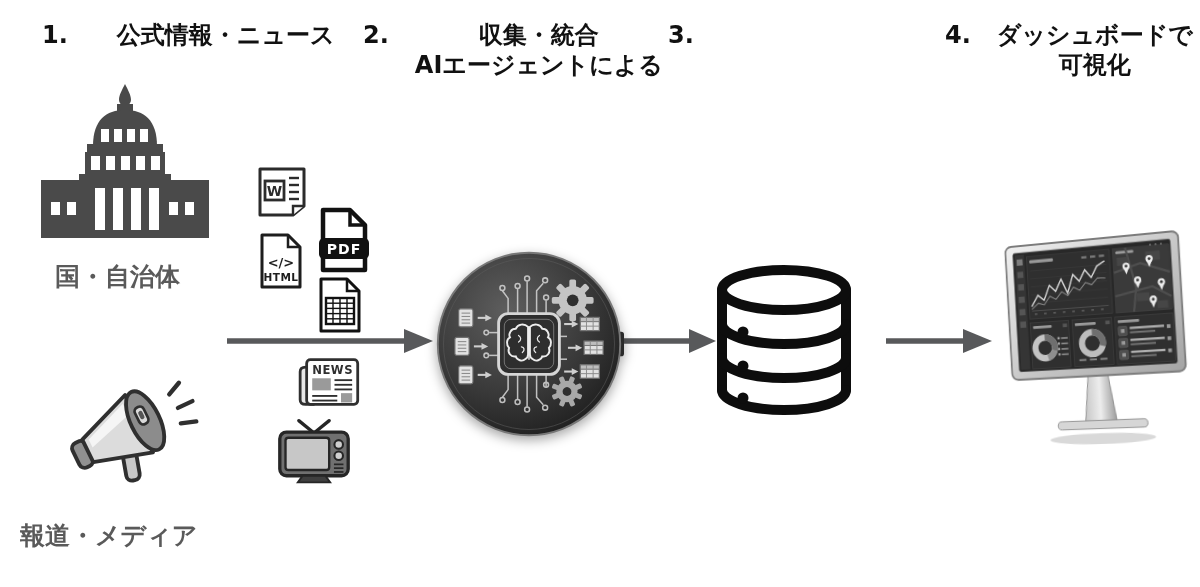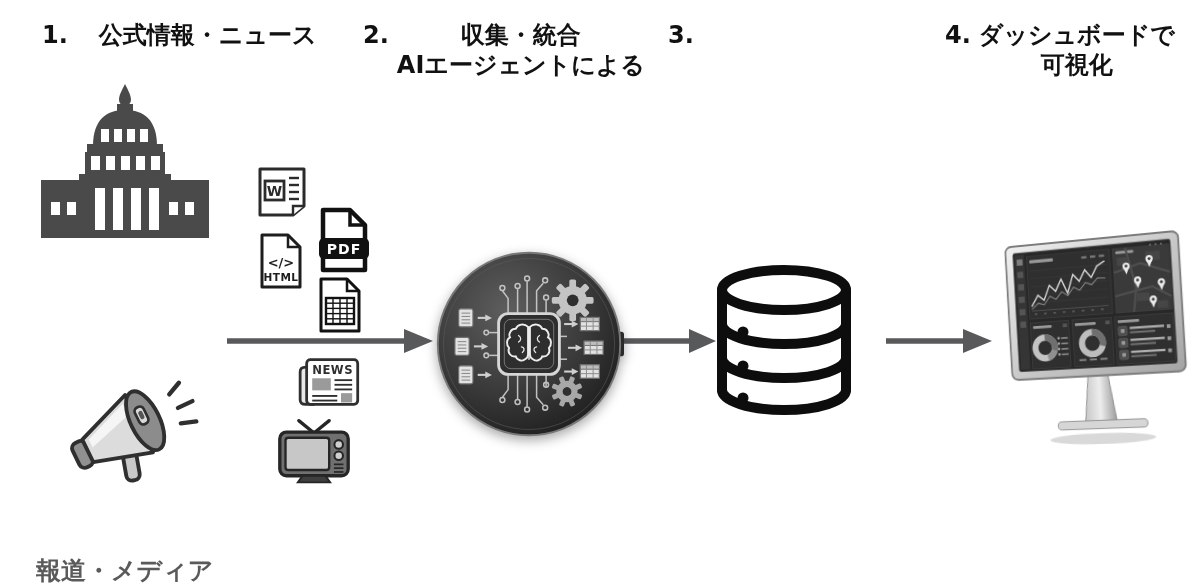--- a/index.html
+++ b/index.html
@@ -2,21 +2,21 @@
 <html><head>
 <meta charset="utf-8">
 <style>
   html,body{margin:0;padding:0;background:#fff;}
   .stage{
     position:relative;width:1200px;height:587px;background:#ffffff;overflow:hidden;
     font-family:"DejaVu Sans","Liberation Sans",sans-serif;
   }
   .hdr{position:absolute;display:flex;gap:8px;font-weight:700;font-size:24px;line-height:30px;color:#111;white-space:nowrap;}
   .hdr .num{flex:0 0 auto;}
-  .hdr .ttl{display:flex;flex-direction:column;align-items:center;}
+  .hdr .ttl{display:flex;flex-direction:column;align-items:center;margin-left:18px;}
   .hdr.wide-gap{gap:31px;}
   .src-label{position:absolute;font-weight:700;font-size:25px;color:#5a5a5a;white-space:nowrap;}
   .abs{position:absolute;}
   .arrow-svg line{stroke:#58595b;stroke-width:5.5;}
   .arrow-svg polygon{fill:#58595b;}
   .ai-wrap svg{filter:drop-shadow(0 4px 6px rgba(0,0,0,0.35));}
   .monitor-wrap{transform:perspective(900px) rotateY(-16deg) rotate(-3.5deg);transform-origin:50% 50%;}
   svg{display:block;}
   text{font-family:"DejaVu Sans","Liberation Sans",sans-serif;}
 </style>
@@ -74,20 +74,21 @@
           <rect x="76" y="106" width="10" height="42"></rect>
         <rect x="94" y="106" width="10" height="42"></rect>
           <rect x="112" y="106" width="10" height="42"></rect>
         <rect x="14" y="120" width="9" height="13"></rect>
           <rect x="30" y="120" width="9" height="13"></rect>
         <rect x="132" y="120" width="9" height="13"></rect>
           <rect x="148" y="120" width="9" height="13"></rect>
       </g>
     </svg>
   </div>
+  <div class="src-label" style="left:55px;top:260px;">国・自治体</div>
 
   <div class="abs" style="left:60px;top:372px;">
     <svg width="145" height="122" viewBox="0 0 150 126">
       <g transform="rotate(-26 75 60)">
         <g transform="rotate(16 58 92)">
           <rect x="51" y="74" width="14" height="34" rx="6" fill="#c9c9c9" stroke="#2f2f2f" stroke-width="4"></rect>
         </g>
         <rect x="10" y="46" width="15" height="28" rx="6" fill="#909090" stroke="#2f2f2f" stroke-width="4"></rect>
         <path d="M24,46 L84,24 L84,90 L24,72 Z" fill="#dcdcdc" stroke="#2f2f2f" stroke-width="4" stroke-linejoin="round"></path>
         <path d="M30,49 L78,31 L78,44 L30,58 Z" fill="#f5f5f5"></path>
@@ -95,21 +96,21 @@
         <rect x="85" y="41" width="10" height="19" rx="4.5" fill="#dadada" stroke="#2f2f2f" stroke-width="2.8"></rect>
         <rect x="87.8" y="45.5" width="4.5" height="9" rx="2.2" fill="#555"></rect>
       </g>
       <g stroke="#2f2f2f" stroke-width="4.5" stroke-linecap="round">
         <line x1="113" y1="23" x2="123" y2="11"></line>
         <line x1="122" y1="37" x2="137" y2="30"></line>
         <line x1="125" y1="53" x2="141" y2="51"></line>
       </g>
     </svg>
   </div>
-  <div class="src-label" style="left:36px;top:519px;margin-top:35px;">報道・メディア</div>
+  <div class="src-label" style="left:20px;top:519px;">報道・メディア</div>
 
   <div class="abs" style="left:256px;top:166px;">
     <svg width="52" height="52" viewBox="0 0 52 52">
       <path d="M4,3 H48 V40 L37,49 H4 Z" fill="#fff" stroke="#2b2b2b" stroke-width="3" stroke-linejoin="round"></path>
       <path d="M48,40 L37,40 L37,49" fill="#fff" stroke="#2b2b2b" stroke-width="2.4"></path>
       <rect x="9" y="15" width="19" height="19" fill="#fff" stroke="#2b2b2b" stroke-width="2.8"></rect>
       <text x="18.5" y="30" text-anchor="middle" font-size="14" font-weight="800" fill="#2b2b2b">W</text>
       <g stroke="#2b2b2b" stroke-width="2.4">
         <line x1="33" y1="12" x2="43" y2="12"></line>
           <line x1="33" y1="19" x2="43" y2="19"></line>

